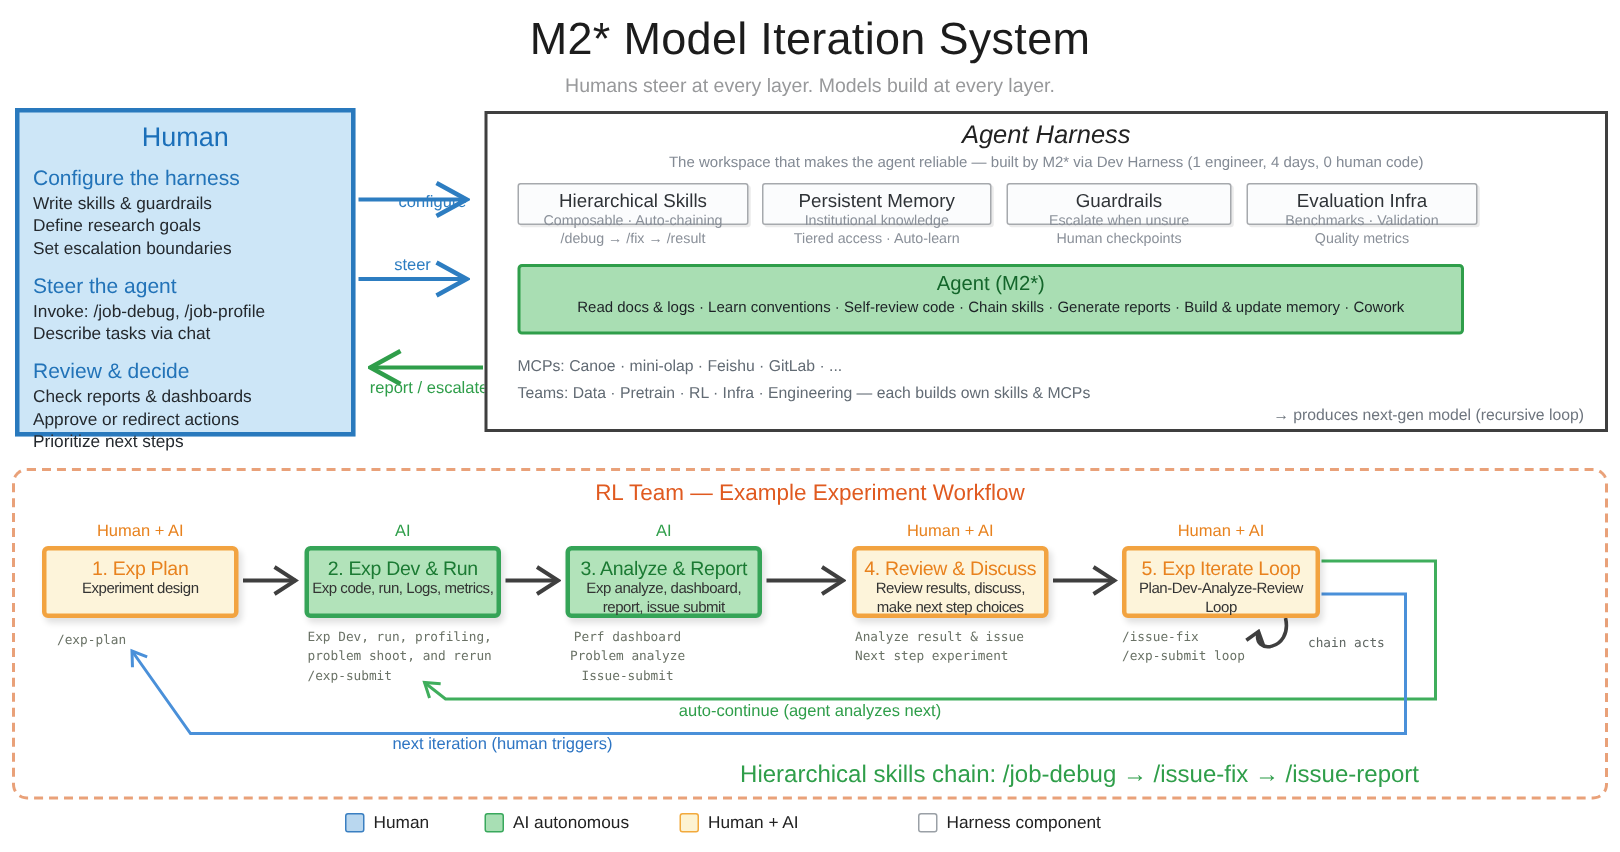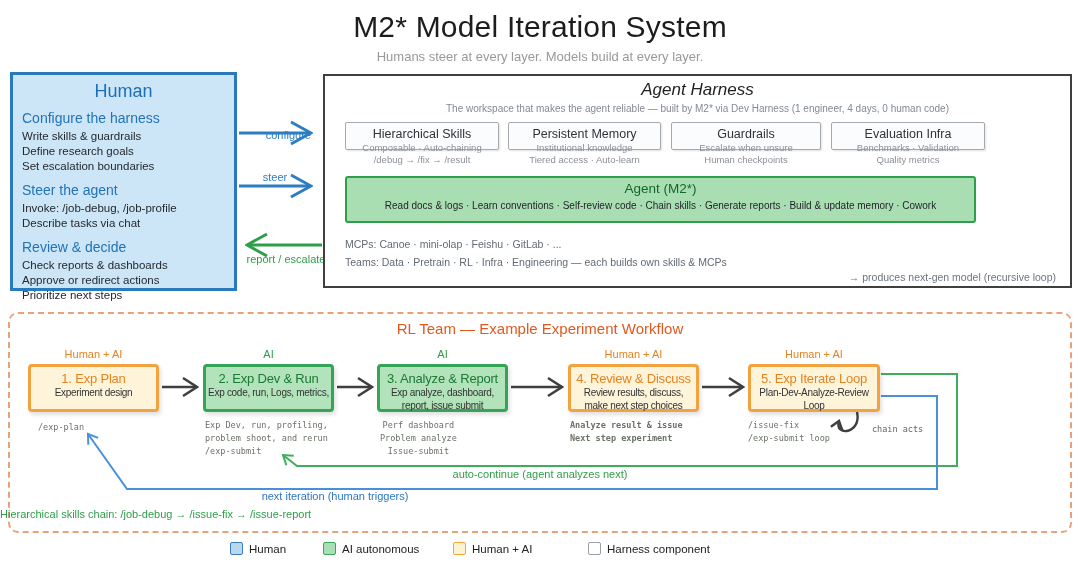--- a/index.html
+++ b/index.html
@@ -62,35 +62,35 @@
   .step.ai{background:#b2e3ba;border:3px solid #35a457;}
   .step-title{font-size:13px;text-align:center;letter-spacing:-.2px;}
   .step.human_ai .step-title{color:#e8821e;} .step.ai .step-title{color:#1b7a33;}
   .step-body{font-size:10px;text-align:center;color:#333;line-height:1.25;padding:1px 2px 0;letter-spacing:-.3px;}
   .step-body.nowrap{white-space:nowrap;}
   .s1{left:28px;width:131px;} .s2{left:203px;width:131px;} .s3{left:377px;width:131px;}
   .s4{left:568px;width:131px;} .s5{left:748px;width:132px;}
 
   .note{font-size:8.5px;color:#6a7266;line-height:13px;}
   .n1{left:38px;top:421px;} .n2{left:205px;top:419px;} .n3{left:380px;top:419px;text-align:center;}
-  .n4{left:570px;top:419px;font-weight:bold;} .n5{left:748px;top:419px;}
+  .n4{left:570px;top:419px;} .n5{left:748px;top:419px;}
   .chain-acts{left:872px;top:424px;font-size:8.5px;color:#5f6662;}
 
   .lbl-auto{left:440px;width:200px;top:468px;font-size:11px;color:#2f9e4a;text-align:center;}
   .lbl-next{left:250px;width:170px;top:490px;font-size:11px;color:#2e75c3;text-align:center;}
-  .lbl-chain{left:0;width:946px;top:508px;font-size:11px;color:#2f9e4a;text-align:left;}
+  .lbl-chain{left:0;width:946px;top:508px;font-size:16px;color:#2f9e4a;text-align:right;}
 
   
   .legend-item{top:542px;display:flex;align-items:center;gap:6px;font-size:11.5px;color:#222;}
   .sw{width:13px;height:13px;box-sizing:border-box;border-radius:2px;}
   .sw.human{background:#b9d7ef;border:1.5px solid #3a7fc1;}
   .sw.ai{background:#a8dfb4;border:1.5px solid #39a85c;}
   .sw.human_ai{background:#fdf3d2;border:1.5px solid #f2a93c;}
   .sw.harness{background:#fff;border:1.5px solid #9aa0a6;}
-  .lg1{left:230px;} .lg2{left:323px;} .lg3{left:453px;} .lg4{left:588px;}
+  .lg1{left:230px;} .lg2{left:323px;} .lg3{left:453px;} .lg4{left:612px;}
 
   svg.overlay{position:absolute;left:0;top:0;width:1080px;height:568px;pointer-events:none;}
 </style>
 </head>
 <body>
 
 <div class="stage">
 
   <svg class="overlay">
     <defs>

